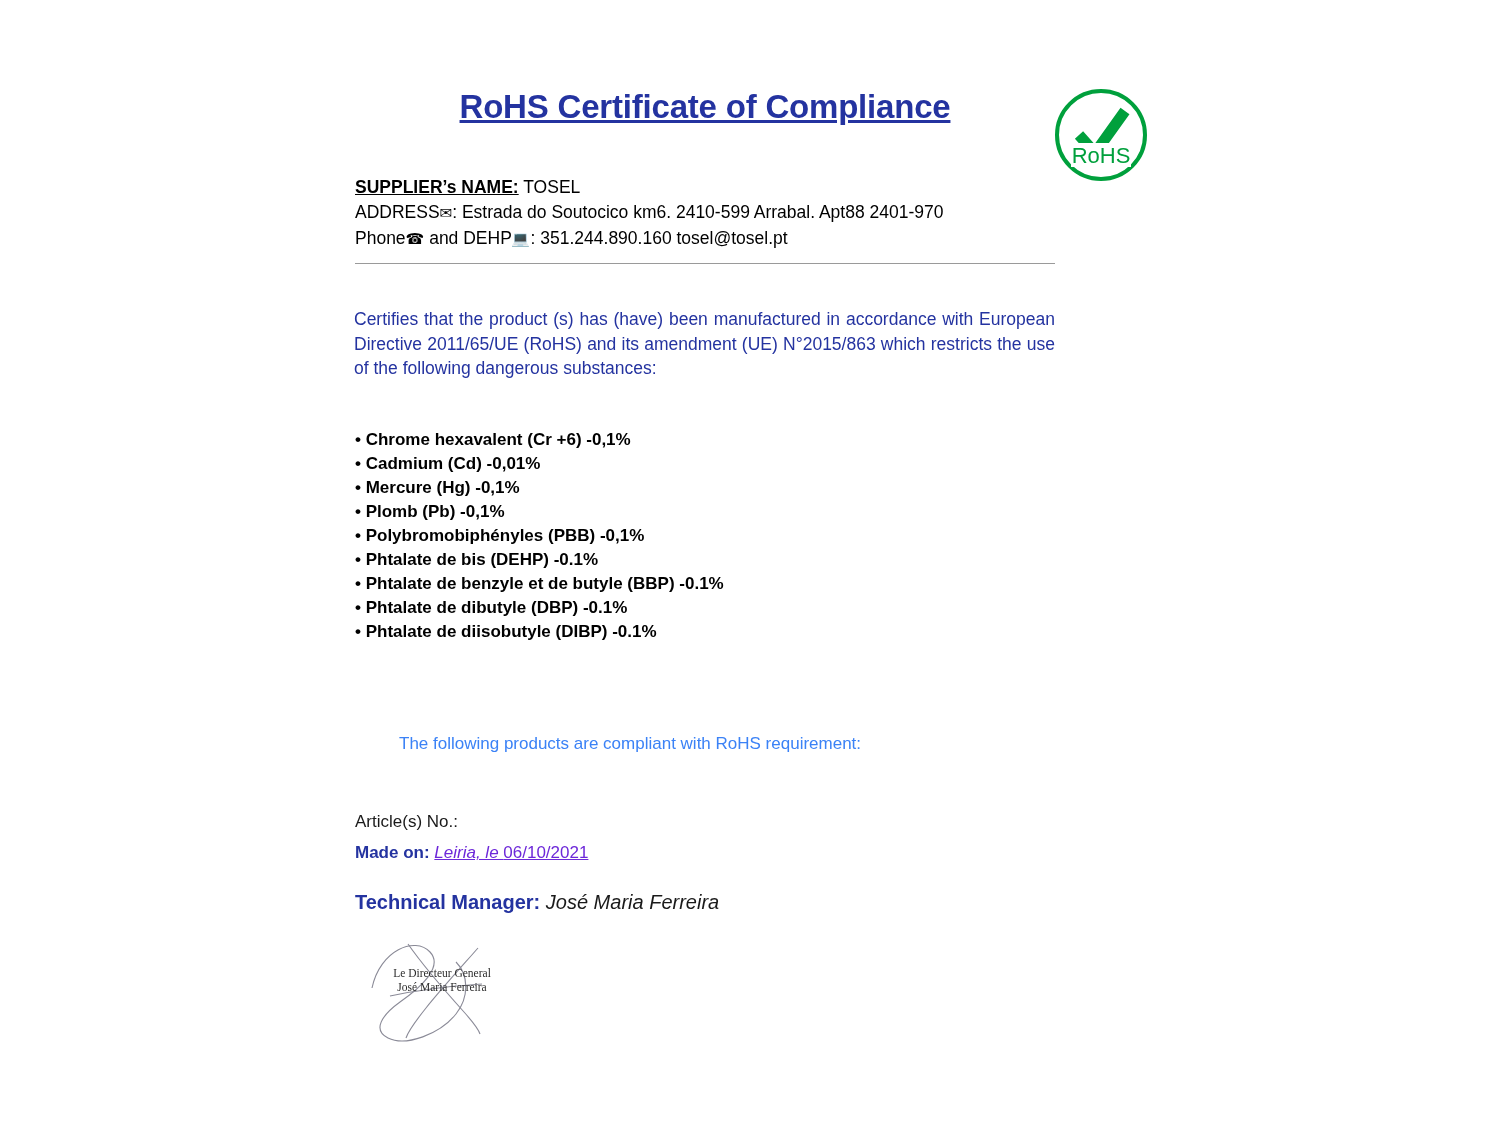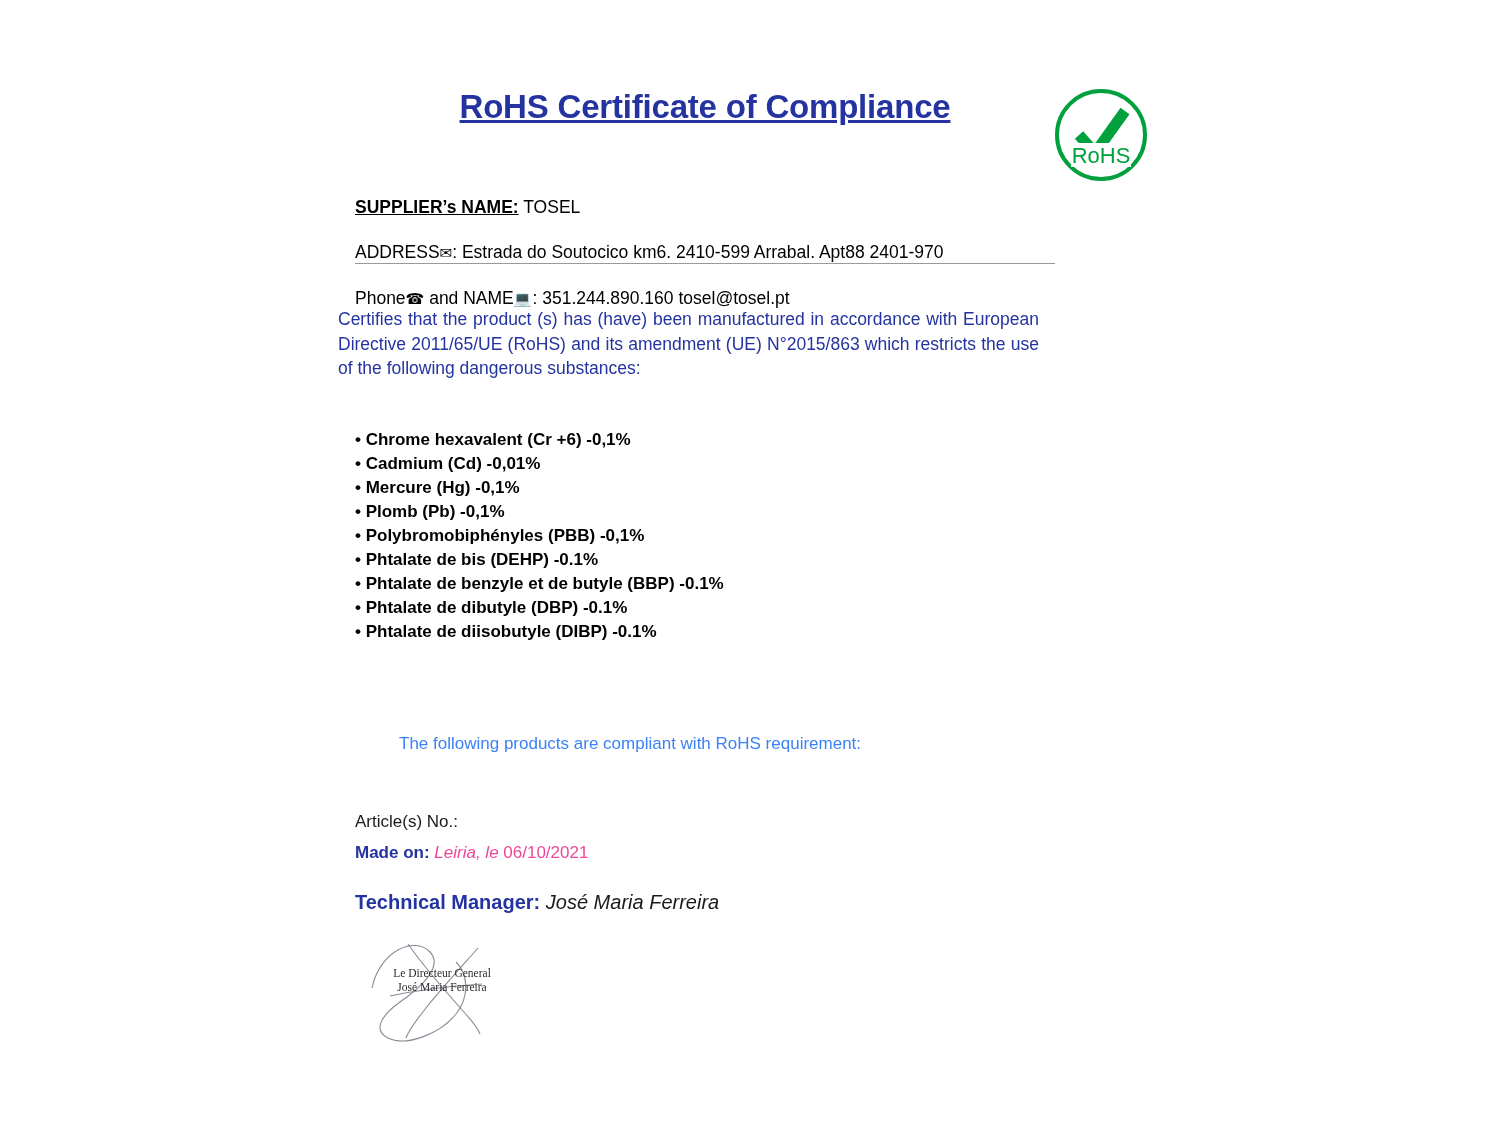--- a/index.html
+++ b/index.html
@@ -54,36 +54,36 @@
     top: 175px;
     width: 720px;
     font-size: 17.5px;
     line-height: 25px;
     color: #000000;
   }
   .supplier-block .lbl-underline {
     font-weight: bold;
     text-decoration: underline;
   }
-  .supplier-line { white-space: nowrap; margin-top: 20px; }
+  .supplier-line { white-space: nowrap; }
   .glyph { font-family: "DejaVu Sans", sans-serif; font-size: 15px; }
 
   .hr-rule {
     position: absolute;
     left: 355px;
     top: 263px;
     width: 700px;
     height: 0;
     border-top: 1.5px solid #9a9a9a;
   }
 
   
   .certifies {
     position: absolute;
-    left: 338px;
+    left: 354px;
     top: 307px;
     width: 701px;
     font-size: 17.5px;
     line-height: 24.5px;
     color: #2433a0;
     text-align: justify;
   }
 
   
   .substances {
@@ -116,22 +116,23 @@
   }
 
   .made-on {
     position: absolute;
     left: 355px;
     top: 843px;
     font-size: 17px;
     color: #2433a0;
   }
   .made-on .value {
-    color: #ec4899;
+    color: #6d28d9;
     font-style: italic;
+    text-decoration: underline;
   }
   .made-on .value .plain { font-style: normal; }
   .made-on .lbl { font-weight: bold; }
 
   .tech-manager {
     position: absolute;
     left: 355px;
     top: 891px;
     font-size: 20px;
     color: #2433a0;
@@ -177,21 +178,21 @@
 
   <div class="supplier-block">
     <div class="supplier-line">
       <span class="lbl-underline">SUPPLIER’s NAME:</span>
       <span>TOSEL</span>
     </div>
     <div class="supplier-line">
       <span>ADDRESS</span><span class="glyph">✉</span><span>: Estrada do Soutocico km6. 2410-599 Arrabal. Apt88 2401-970</span>
     </div>
     <div class="supplier-line">
-      <span>Phone</span><span class="glyph">☎</span><span> and NAME</span><span class="glyph">💻</span><span>: 351.244.890.160 tosel@tosel.pt</span>
+      <span>Phone</span><span class="glyph">☎</span><span> and DEHP</span><span class="glyph">💻</span><span>: 351.244.890.160 tosel@tosel.pt</span>
     </div>
   </div>
 
   <div class="hr-rule"></div>
 
   <div class="certifies">Certifies that the product (s) has (have) been manufactured in accordance with European Directive 2011/65/UE (RoHS) and its amendment (UE) N°2015/863 which restricts the use of the following dangerous substances:</div>
 
   <div class="substances">
     <div>• Chrome hexavalent (Cr +6) -0,1%</div>
     <div>• Cadmium (Cd) -0,01%</div>

